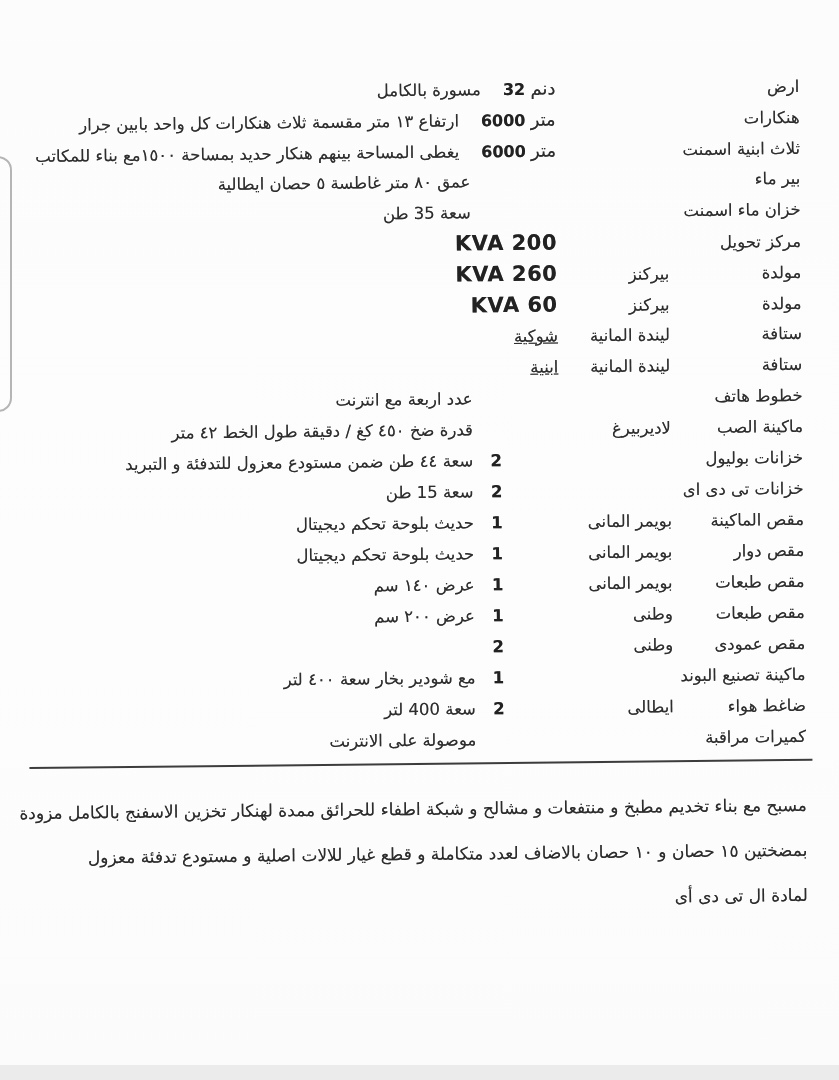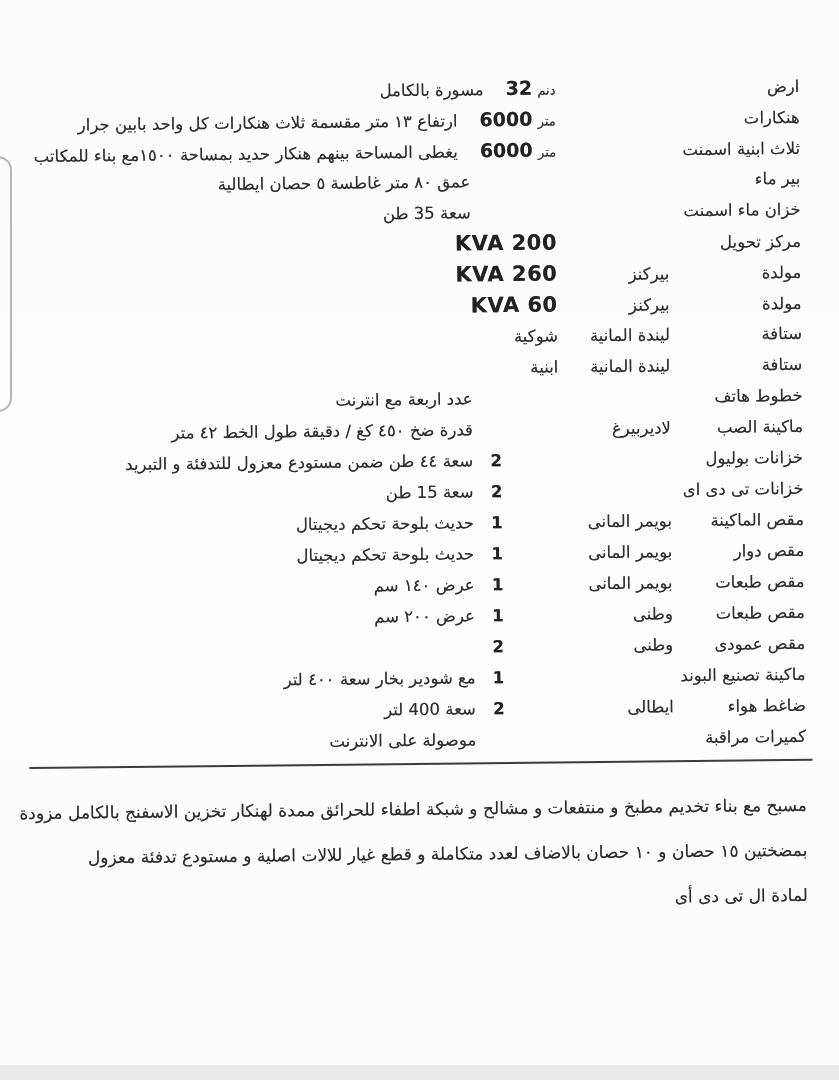--- a/index.html
+++ b/index.html
@@ -21,27 +21,27 @@
     direction:rtl;
     transform:rotate(-0.6deg);
     transform-origin:50% 20%;
     color:#2e2e2e;
   }
   .row{display:flex;align-items:baseline;height:31px;font-size:16.5px;line-height:31px;white-space:nowrap;}
   .c-label{width:132px;flex:none;text-align:right;letter-spacing:.2px;}
   .c-brand{width:130px;flex:none;text-align:right;}
   .c-main{flex:1;min-width:0;text-align:right;padding-left:0;padding-right:22px;}
   .amount{display:inline-block;margin-right:-40px;margin-left:22px;white-space:nowrap;}
-  .amount .unit{font-size:13px;text-align:right;}
-  .amount .val{font-family:"DejaVu Sans",sans-serif;font-weight:bold;font-size:19px;letter-spacing:.5px;color:#222;}
+  .amount .unit{font-size:18px;text-align:right;}
+  .amount .val{font-family:"DejaVu Sans",sans-serif;font-weight:bold;font-size:16px;letter-spacing:.5px;color:#222;}
   .amount.kva .val{font-size:21px;}
   .qty{display:inline-block;width:46px;text-align:center;font-weight:bold;font-size:16.5px;font-family:"DejaVu Sans",sans-serif;color:#222;}
   .qty.spacer{visibility:hidden;}
   .desc{white-space:nowrap;}
-  .desc.mid{display:inline-block;margin-right:-40px;}
+  .desc.mid{display:inline-block;margin-right:-40px;text-decoration:underline;}
   .rule{border:none;border-top:2.4px solid #3c3c3c;margin:7px -6px 0 2px;}
   .footer{margin-top:22px;font-size:17px;line-height:45px;text-align:right;padding-left:6px;color:#2c2c2c;}
   .footer div{white-space:nowrap;}
   .soft{text-shadow:0 0 .5px rgba(40,40,40,.55);}
 </style>
 </head>
 <body>
 
 <div class="page">
   <div class="scan-box"></div>

